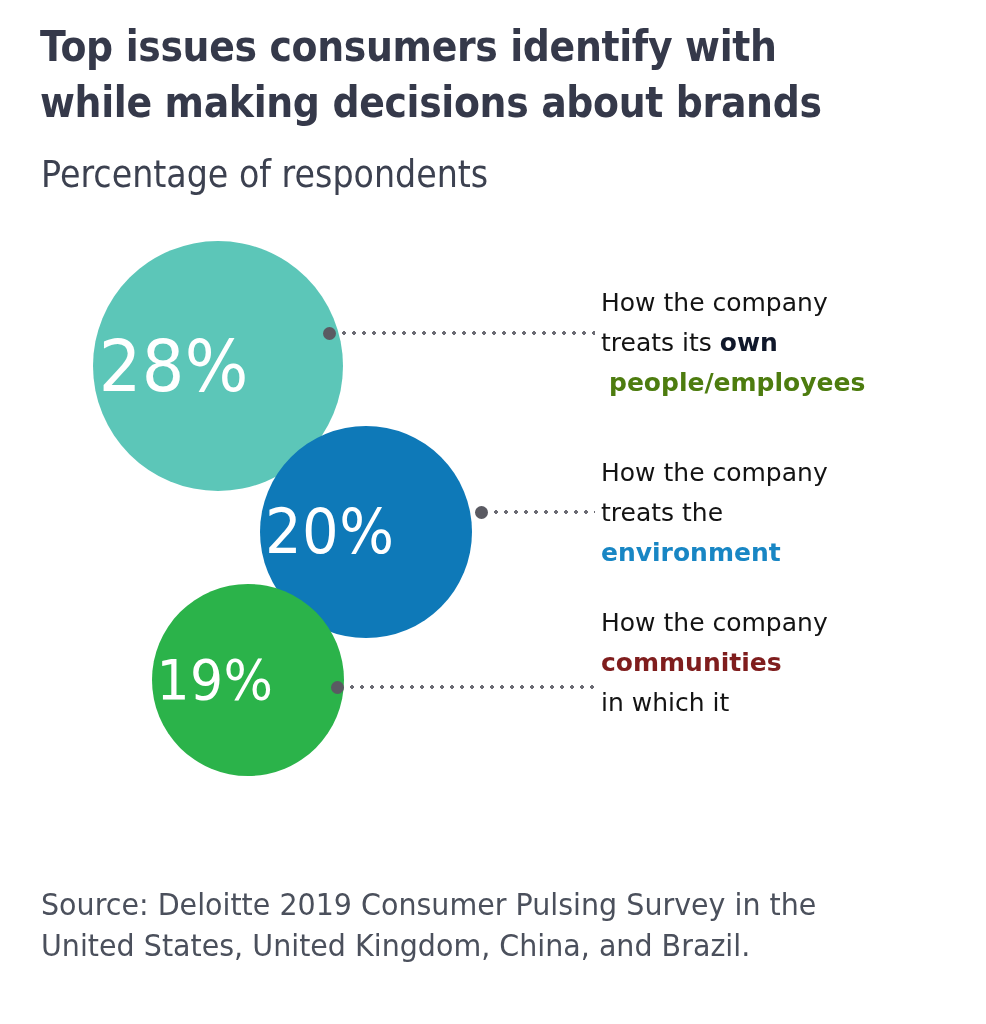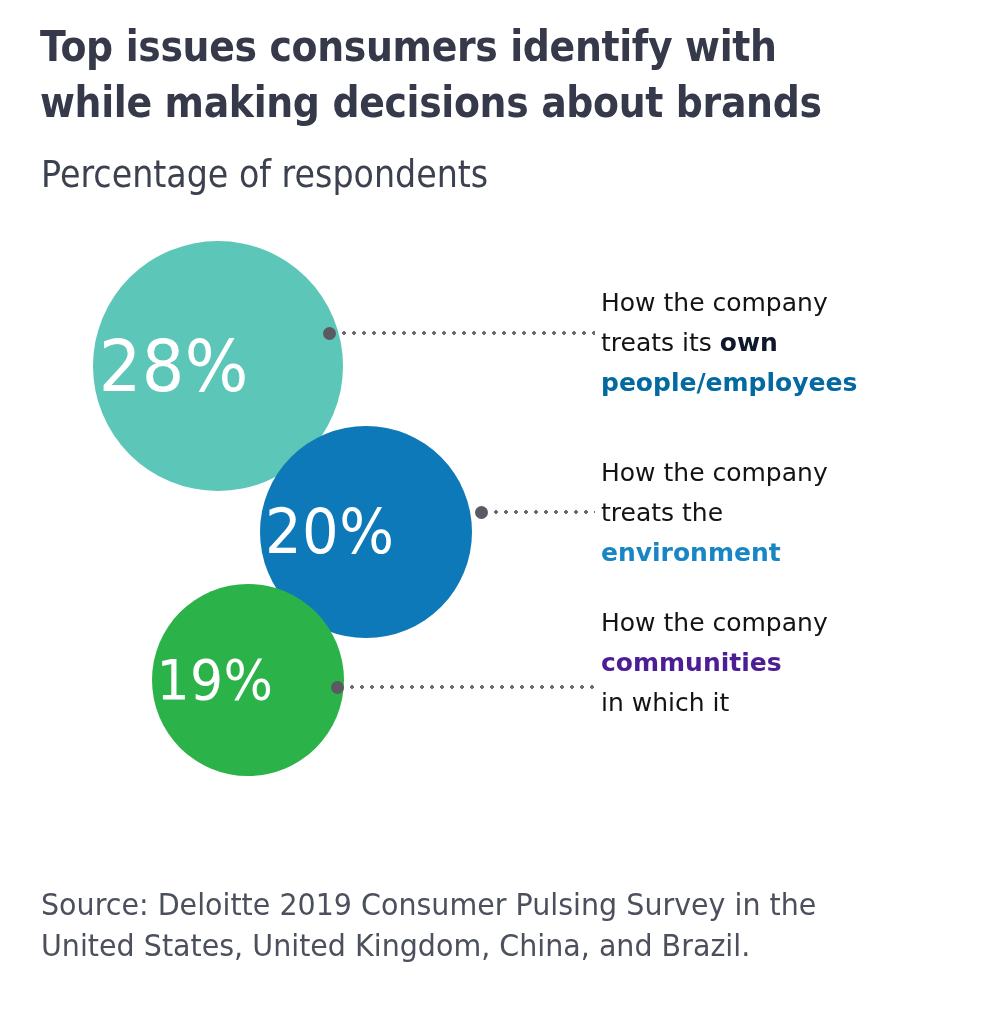--- a/index.html
+++ b/index.html
@@ -203,30 +203,30 @@
       <span class="leader-line"></span>
     </div>
     <div class="leader" id="leader-2">
       <span class="leader-dot"></span>
       <span class="leader-line"></span>
     </div>
 
     <div class="callout" id="callout-0">
         <span class="ln"><span>How the company</span></span>
         <span class="ln"><span>treats its </span><span class="hi" style="color: #0f172a;">own</span></span>
-        <span class="ln"><span class="hi" style="color: #0369a1;">people/employees</span></span>
+        <span class="ln"><span class="hi" style="color: #4d7c0f; margin-left: 8px;">people/employees</span></span>
       </div>
     <div class="callout" id="callout-1">
         <span class="ln"><span>How the company</span></span>
         <span class="ln"><span>treats the</span></span>
         <span class="ln"><span class="hi" style="color: rgb(24, 134, 196); margin-top: 16px;">environment</span></span>
       </div>
     <div class="callout" id="callout-2">
         <span class="ln"><span>How the company</span></span>
-        <span class="ln"><span class="hi" style="color: #4c1d95;">communities</span></span>
+        <span class="ln"><span class="hi" style="color: #7f1d1d;">communities</span></span>
         <span class="ln"><span>in which it</span></span>
       </div>
   </div>
 
   <div class="source">
     <span class="ln">Source: Deloitte 2019 Consumer Pulsing Survey in the</span>
     <span class="ln">United States, United Kingdom, China, and Brazil.</span>
   </div>
 
 </div>

